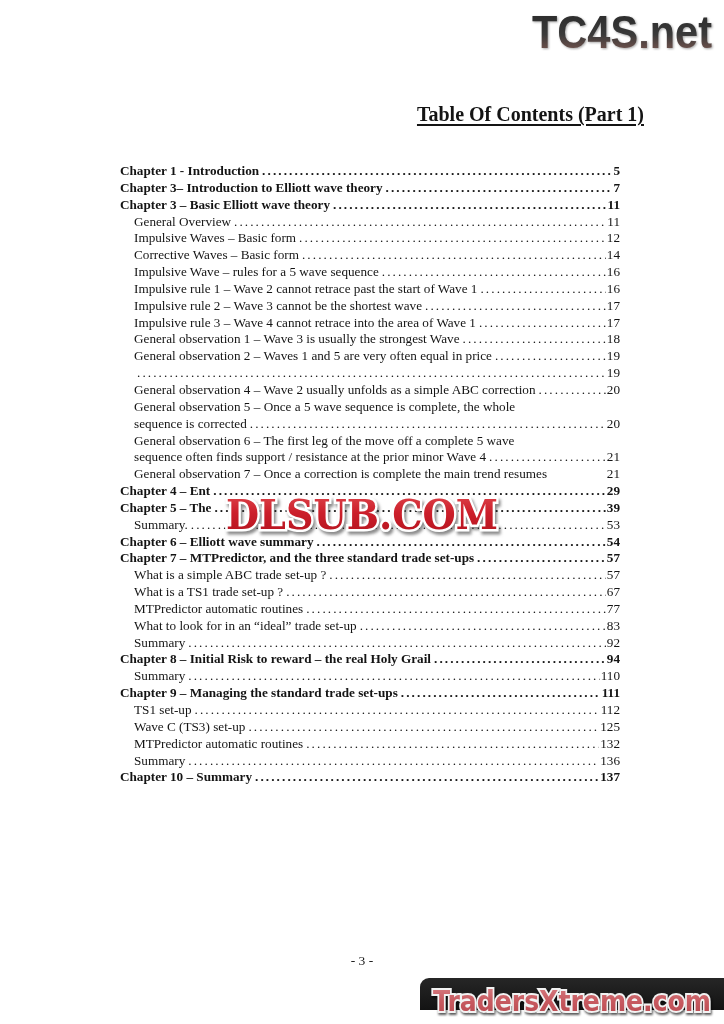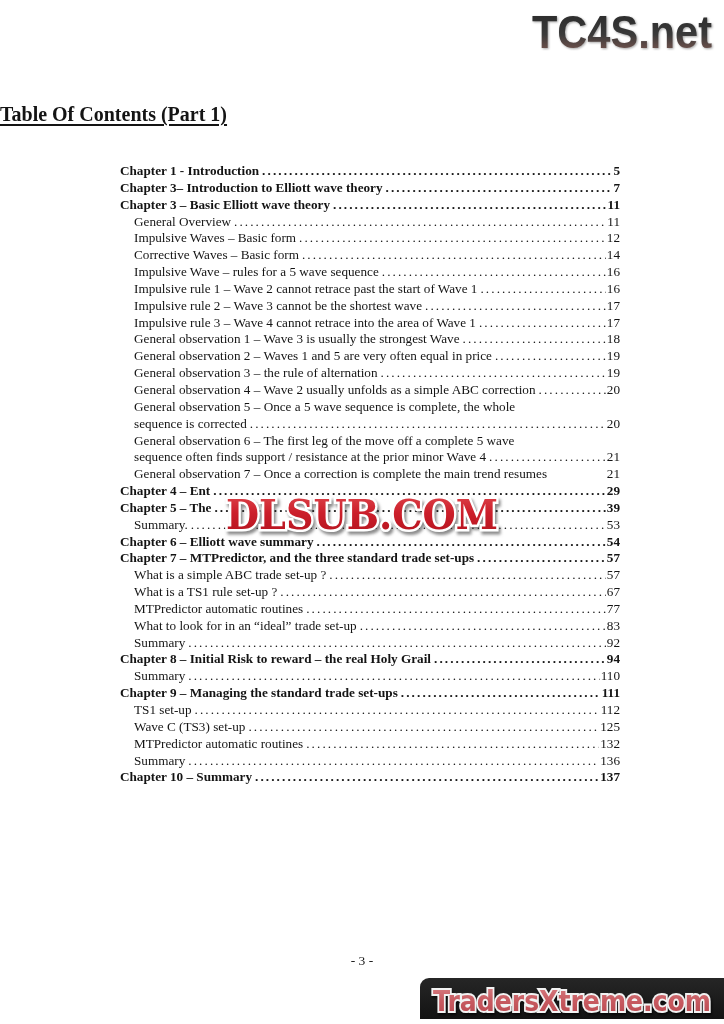--- a/index.html
+++ b/index.html
@@ -1,21 +1,21 @@
 <!DOCTYPE html>
 <html><head>
 <meta charset="utf-8">
 <style>
   html,body { margin:0; padding:0; }
   body {
     width:724px; height:1024px; position:relative; overflow:hidden;
     background:#ffffff; font-family:"Liberation Serif", serif; color:#141414;
   }
   .doc-title {
-    position:absolute; top:103px; left:0; width:644px; text-align:left;
+    position:absolute; top:103px; left:0; width:644px; text-align:right;
     font-size:20px; font-weight:bold;
   }
   .doc-title span { text-decoration:underline; text-decoration-thickness:1.5px; text-underline-offset:3px; }
 
   .toc {
     position:absolute; left:120px; top:163px; width:500px;
   }
   .toc-row { display:flex; line-height:16.85px; font-size:13.2px; }
   .toc-row.bold { font-weight:bold; }
   .toc-row.sub { padding-left:14px; }
@@ -25,21 +25,21 @@
     content:"........................................................................................................................................................";
     letter-spacing:2.1px;
   }
   .leader.no-dots::after { content:""; }
   .pagenum { white-space:nowrap; flex:0 0 auto; }
 
   .tc4s-logo { position:absolute; top:3px; left:526px; }
   .dlsub-watermark { position:absolute; top:484px; left:216px; }
 
   .site-bar {
-    position:absolute; left:420px; top:978px; width:304px; height:41px;
+    position:absolute; left:420px; top:978px; width:304px; height:32px;
     background:linear-gradient(#262626,#131313);
     border-top-left-radius:9px;
   }
   .site-bar svg { display:block; }
 
   .footer-page {
     position:absolute; top:953px; left:0; width:724px; text-align:center;
     font-size:13.5px;
   }
 </style>
@@ -118,21 +118,20 @@
         <span class="toc-text">General observation 1 – Wave 3 is usually the strongest Wave</span>
         <span class="leader"></span>
         <span class="pagenum">18</span>
       </div>
       <div class="toc-row sub">
         <span class="toc-text">General observation 2 – Waves 1 and 5 are very often equal in price</span>
         <span class="leader"></span>
         <span class="pagenum">19</span>
       </div>
       <div class="toc-row sub">
-        <span class="toc-text">General observation 3 – the rule of alternation</span>
         <span class="leader"></span>
         <span class="pagenum">19</span>
       </div>
       <div class="toc-row sub">
         <span class="toc-text">General observation 4 – Wave 2 usually unfolds as a simple ABC correction</span>
         <span class="leader"></span>
         <span class="pagenum">20</span>
       </div>
       <div class="toc-row sub">
         <span class="toc-text">General observation 5 – Once a 5 wave sequence is complete, the whole</span>
@@ -179,21 +178,21 @@
         <span class="toc-text">Chapter 7 – MTPredictor, and the three standard trade set-ups</span>
         <span class="leader"></span>
         <span class="pagenum">57</span>
       </div>
       <div class="toc-row sub">
         <span class="toc-text">What is a simple ABC trade set-up ?</span>
         <span class="leader"></span>
         <span class="pagenum">57</span>
       </div>
       <div class="toc-row sub">
-        <span class="toc-text">What is a TS1 rule set-up ?</span>
+        <span class="toc-text">What is a TS1 trade set-up ?</span>
         <span class="leader"></span>
         <span class="pagenum">67</span>
       </div>
       <div class="toc-row sub">
         <span class="toc-text">MTPredictor automatic routines</span>
         <span class="leader"></span>
         <span class="pagenum">77</span>
       </div>
       <div class="toc-row sub">
         <span class="toc-text">What to look for in an “ideal” trade set-up</span>

